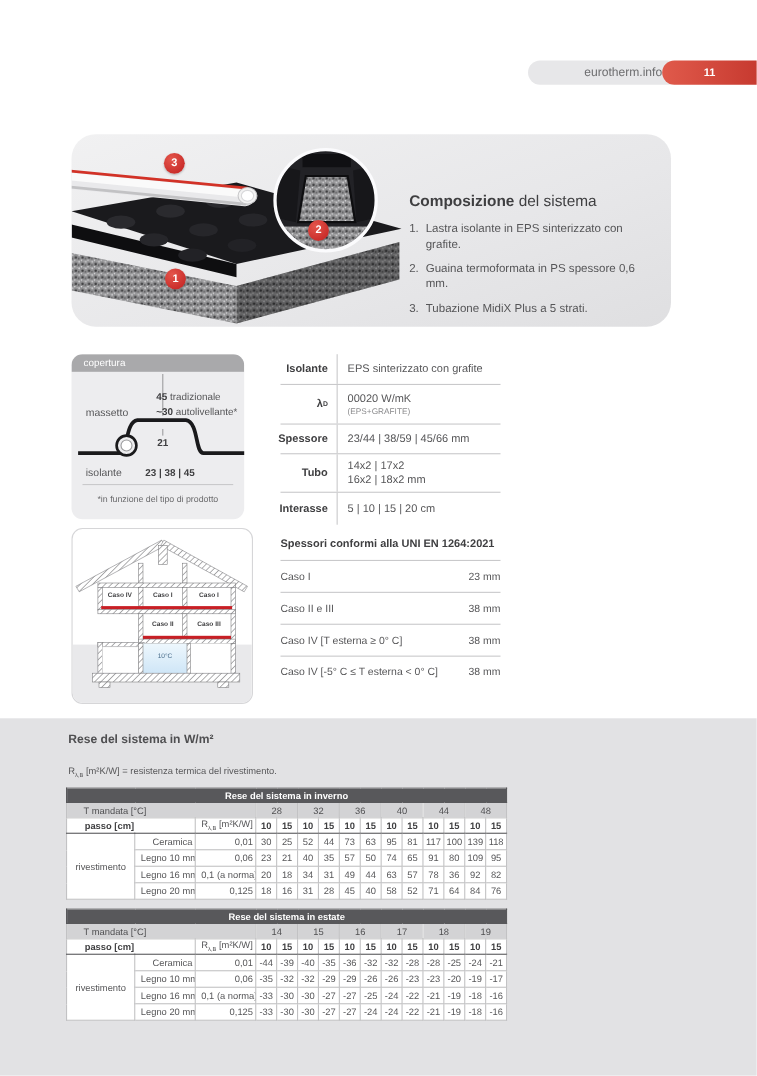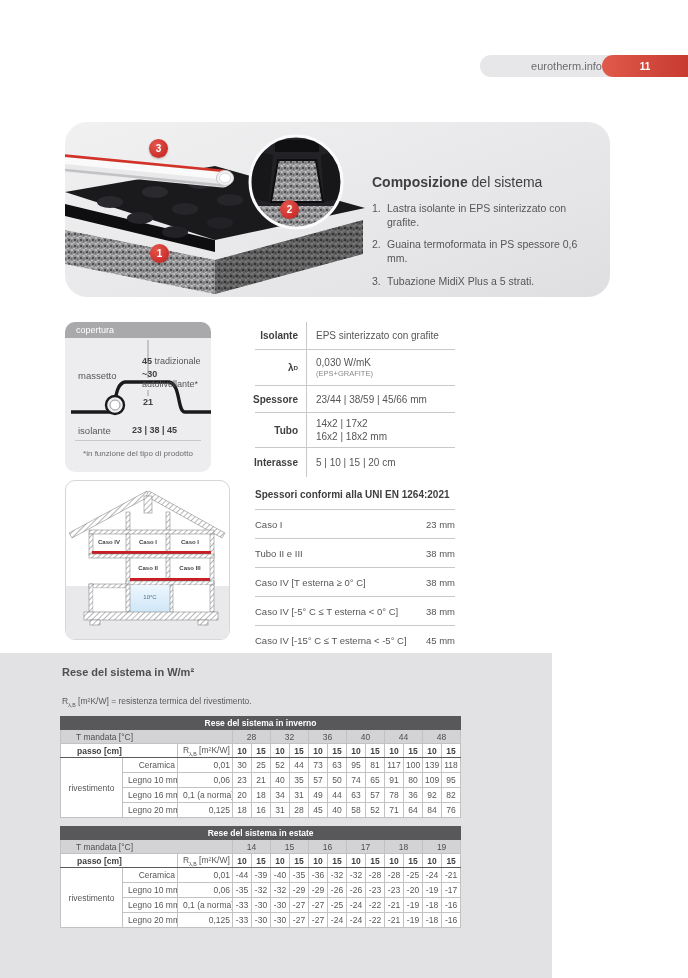--- a/index.html
+++ b/index.html
@@ -15,21 +15,21 @@
   .hero { position:absolute; left:65px; top:122px; width:545px; height:175px; border-radius:22px; background:linear-gradient(160deg,#f1f1f2 0%,#e7e7e9 60%,#dfdfe1 100%); overflow:hidden; }
   .hero svg { position:absolute; left:0; top:0; }
   .badge { position:absolute; width:19px; height:19px; border-radius:50%; background:radial-gradient(circle at 35% 30%, #e4554b, #c01f1f); color:#fff; font-size:10px; font-weight:bold; display:flex; align-items:center; justify-content:center; box-shadow:0 1px 2px rgba(0,0,0,.25); z-index:3; }
   .compose { position:absolute; left:307px; top:52px; width:228px; }
   .comp-title { font-size:14px; color:#3f3f41; margin-bottom:12px; }
   .comp-title b { font-weight:bold; }
   .comp-item { display:flex; font-size:10.5px; color:#565658; margin-bottom:9px; line-height:1.3; }
   .comp-item .n { width:15px; flex:none; }
 
   
-  .drawbox { position:absolute; left:65px; top:322px; width:146px; height:150px; background:#ededef; border-radius:10px; overflow:hidden; }
+  .drawbox { position:absolute; left:65px; top:322px; width:157px; height:150px; background:#ededef; border-radius:10px; overflow:hidden; }
   .cop-bar { height:16px; background:#a9a9ab; color:#fff; font-size:9px; line-height:16px; padding-left:11px; }
   .drawbox .lbl { position:absolute; font-size:9.5px; color:#565658; }
   .drawbox .dim { position:absolute; font-size:9px; color:#565658; }
   .drawbox .dim b, .drawbox .lbl b { color:#3f3f41; }
   .d-divider { position:absolute; left:10px; right:10px; top:118px; height:1px; background:#c9c9cb; }
   .d-foot { position:absolute; left:0; right:0; top:127px; text-align:center; font-size:8px; color:#6a6a6c; }
 
   
   .specs { position:absolute; left:255px; top:322px; width:200px; }
   .spec-row { display:flex; align-items:center; border-bottom:1px solid #c9c9cb; }
@@ -43,21 +43,21 @@
   .housebox { position:absolute; left:65px; top:480px; width:165px; height:160px; background:#fff; border:1px solid #d6d6d8; border-radius:10px; overflow:hidden; }
   .room-lbl { position:absolute; font-size:6px; font-weight:bold; color:#3f3f41; width:38px; text-align:center; }
   .temp-lbl { position:absolute; font-size:6px; color:#4a6e8c; width:38px; text-align:center; }
 
   
   .spessori { position:absolute; left:255px; top:489px; width:200px; }
   .sp-title { font-size:10px; font-weight:bold; color:#3f3f41; padding-bottom:9px; }
   .sp-row { display:flex; justify-content:space-between; align-items:center; height:29px; border-top:1px solid #c9c9cb; font-size:9.5px; color:#565658; }
 
   
-  .band { position:absolute; left:0; top:653px; width:552px; height:325px; background:#e2e2e4; }
+  .band { position:absolute; left:0; top:653px; width:688px; height:325px; background:#e2e2e4; }
   .band-title { position:absolute; left:62px; top:13px; font-size:11px; font-weight:bold; color:#4f4f51; }
   .band-sub { position:absolute; left:62px; font-size:8.5px; color:#58585a; }
 
   
   table.rese { border-collapse:collapse; table-layout:fixed; width:400px; background:#fff; border:1px solid #b5b5b7; position:absolute; left:60px; }
   table.rese td { border:1px solid #c2c2c4; text-align:center; font-size:8.5px; color:#565658; height:15px; padding:0 2px; overflow:hidden; white-space:nowrap; }
   tr.t-dark td { background:#58585b; color:#fff; font-weight:bold; height:13px; border-color:#58585b; }
   tr.t-gray td { background:#d3d3d5; color:#4f4f51; height:14px; }
   tr.t-gray td:first-child { text-align:left; padding-left:15px; }
   tr.t-passo td { background:#fff; font-weight:bold; color:#3f3f41; border-bottom:1.5px solid #5a5a5c; height:14px; }
@@ -176,21 +176,21 @@
     <div class="spec-row" style="height:28px;">
       <div class="spec-label">Isolante</div>
       <div class="spec-value">EPS sinterizzato con grafite</div>
     </div>
     <div class="spec-row" style="height:36px;">
       <div class="spec-label">
           <span>λ</span>
           <sub>D</sub>
         </div>
       <div class="spec-value">
-          <div>0,030 W/mK</div>
+          <div>00020 W/mK</div>
           <div class="spec-note">(EPS+GRAFITE)</div>
         </div>
     </div>
     <div class="spec-row" style="height:27px;">
       <div class="spec-label">Spessore</div>
       <div class="spec-value">23/44 | 38/59 | 45/66 mm</div>
     </div>
     <div class="spec-row" style="height:35px;">
       <div class="spec-label">Tubo</div>
       <div class="spec-value">
@@ -261,34 +261,30 @@
     <span class="temp-lbl" style="left:65px; top:113px;">10°C</span>
   </div>
 
   <div class="spessori">
     <div class="sp-title">Spessori conformi alla UNI EN 1264:2021</div>
     <div class="sp-row">
         <span>Caso I</span>
         <span>23 mm</span>
       </div>
     <div class="sp-row">
-        <span>Tubo II e III</span>
+        <span>Caso II e III</span>
         <span>38 mm</span>
       </div>
     <div class="sp-row">
         <span>Caso IV  [T esterna ≥ 0° C]</span>
         <span>38 mm</span>
       </div>
     <div class="sp-row">
         <span>Caso IV  [-5° C ≤ T esterna &lt; 0° C]</span>
         <span>38 mm</span>
-      </div>
-    <div class="sp-row">
-        <span>Caso IV [-15° C ≤ T esterna &lt; -5° C]</span>
-        <span>45 mm</span>
       </div>
   </div>
 
   <div class="band">
     <div class="band-title">Rese del sistema in W/m²</div>
     <div class="band-sub" style="top:43px;"><span>R</span><sub>λ,B</sub><span> [m²K/W] = resistenza termica del rivestimento.</span></div>
 
     <table class="rese" style="top:63px;">
       <colgroup>
           <col style="width:62px">

